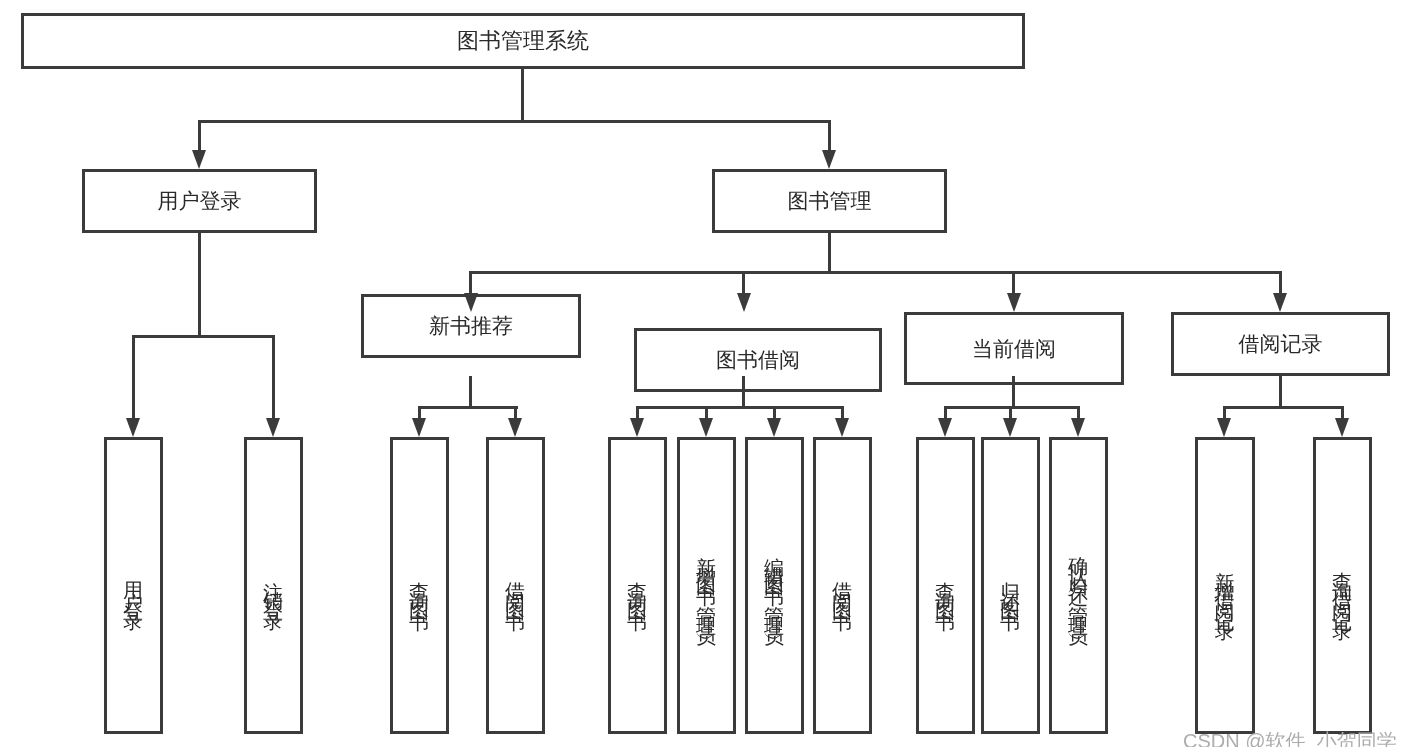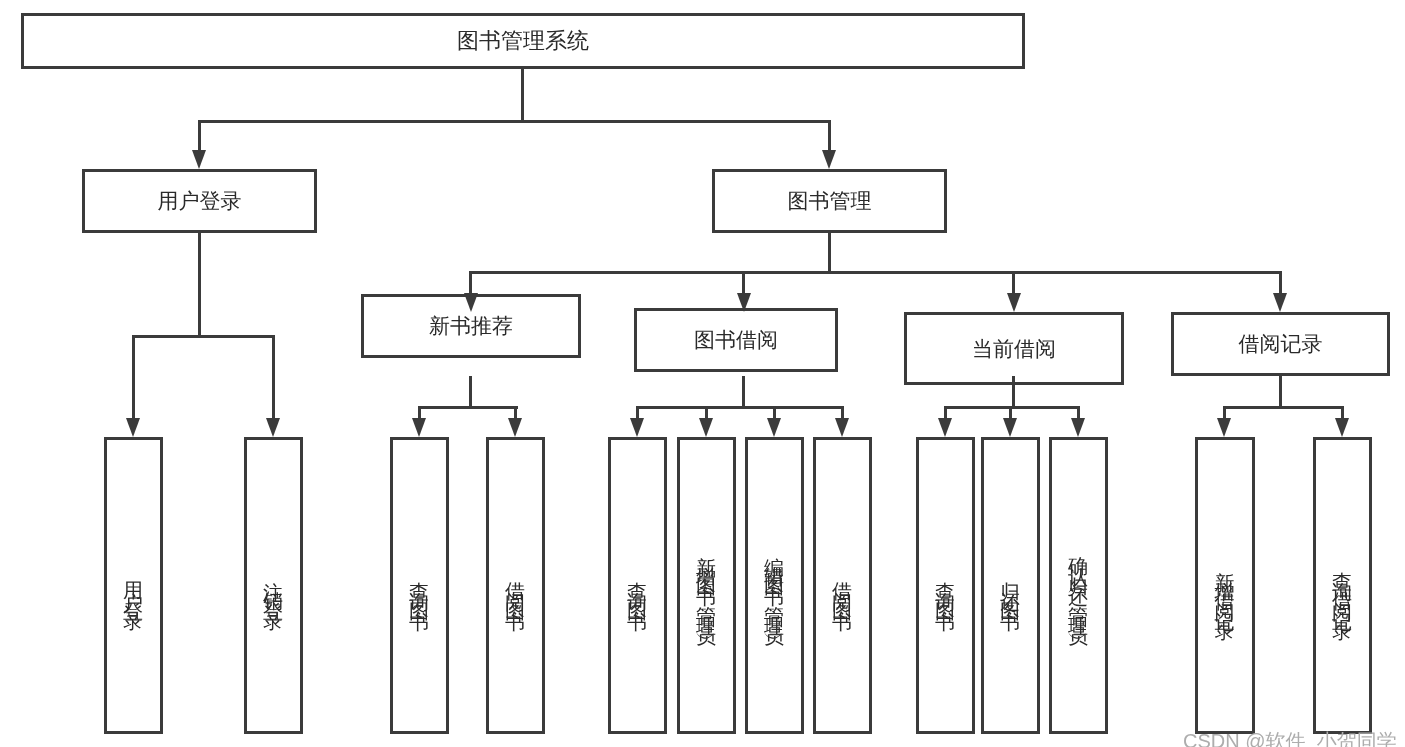--- a/index.html
+++ b/index.html
@@ -51,21 +51,21 @@
 <body>
 
 <div id="diagram">
 
   <div class="box root" style="left:21px;top:13px;width:1004px;height:56px;">图书管理系统</div>
 
   <div class="box" style="left:82px;top:169px;width:235px;height:64px;">用户登录</div>
   <div class="box" style="left:712px;top:169px;width:235px;height:64px;">图书管理</div>
 
   <div class="box" style="left:361px;top:294px;width:220px;height:64px;">新书推荐</div>
-  <div class="box" style="left:634px;top:308px;width:204px;height:64px;">图书借阅</div>
+  <div class="box" style="left:634px;top:328px;width:248px;height:64px;">图书借阅</div>
   <div class="box" style="left:904px;top:312px;width:220px;height:73px;">当前借阅</div>
   <div class="box" style="left:1171px;top:312px;width:219px;height:64px;">借阅记录</div>
 
   <div class="box leaf" style="left:104px;top:437px;width:59px;height:297px;">用户登录</div>
   <div class="box leaf" style="left:244px;top:437px;width:59px;height:297px;">注销登录</div>
 
   <div class="box leaf" style="left:390px;top:437px;width:59px;height:297px;">查询图书</div>
   <div class="box leaf" style="left:486px;top:437px;width:59px;height:297px;">借阅图书</div>
 
   <div class="box leaf" style="left:608px;top:437px;width:59px;height:297px;">查询图书</div>

